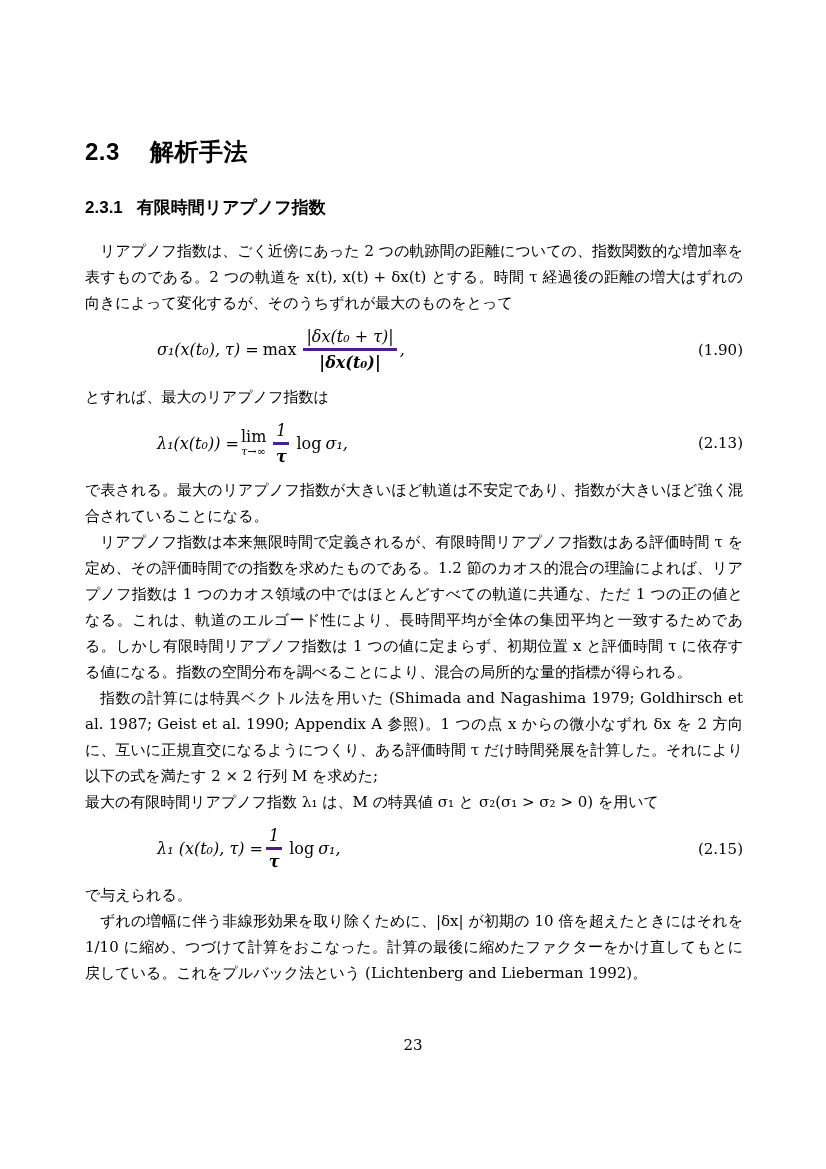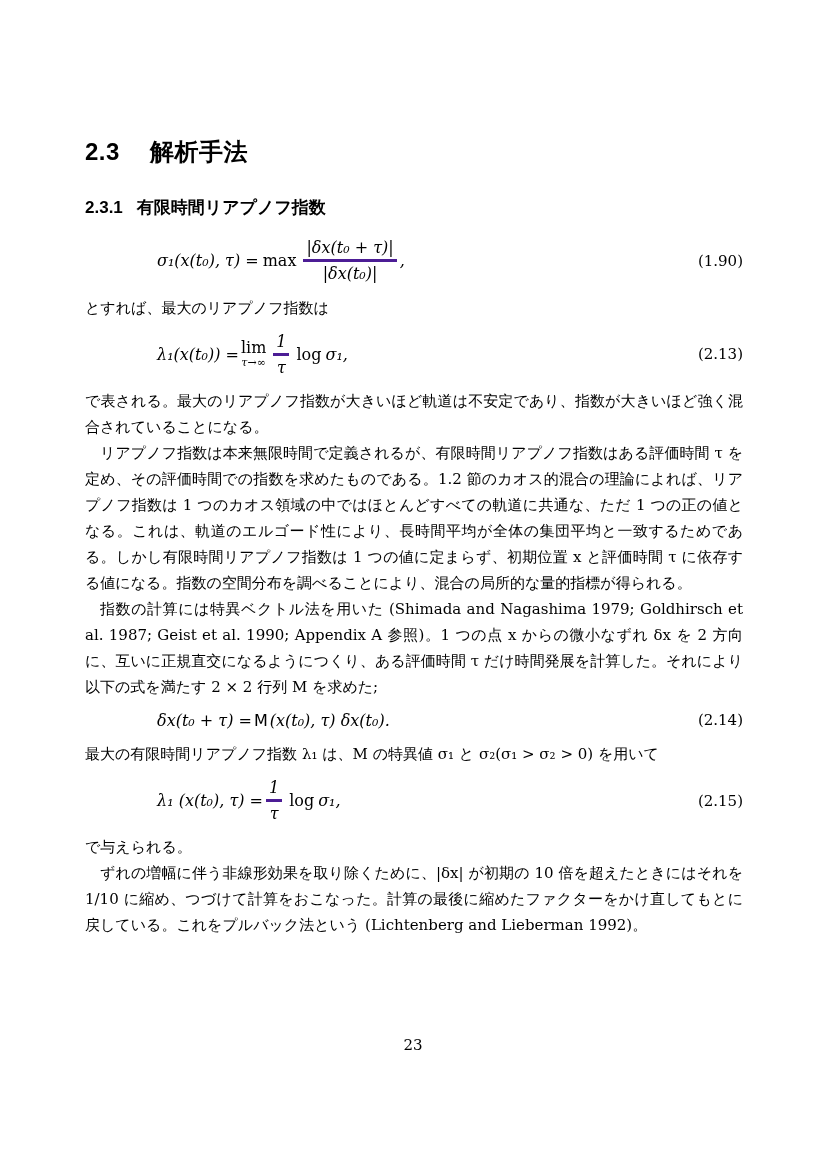--- a/index.html
+++ b/index.html
@@ -66,21 +66,21 @@
   }
   .frac {
     display: inline-block;
     text-align: center;
     vertical-align: middle;
     margin: 0 3px;
     line-height: 1.2;
   }
   .frac > span { display: block; }
   .frac .num { border-bottom: 3px solid #4c1d95; padding: 0 3px 2px 3px; }
-  .frac .den { padding-top: 2px; }
+  .frac .den { padding-top: 2px; font-weight: bold; }
   .limwrap {
     display: inline-block;
     text-align: center;
     vertical-align: middle;
     margin: 0 4px 0 2px;
   }
   .limwrap .lim { display: block; font-style: normal; line-height: 1.05; }
   .limwrap .limsub { display: block; font-style: italic; font-size: 11px; line-height: 1.1; }
   .page-number {
     position: absolute;
@@ -99,20 +99,21 @@
   <div class="content">
 
     <h1 class="section">
       <span class="sec-num">2.3</span><span>解析手法</span>
     </h1>
 
     <h2 class="subsection">
       <span class="sec-num">2.3.1</span><span>有限時間リアプノフ指数</span>
     </h2>
 
+    <p class="body indent">リアプノフ指数は、ごく近傍にあった 2 つの軌跡間の距離についての、指数関数的な増加率を表すものである。2 つの軌道を x(t), x(t) + δx(t) とする。時間 τ 経過後の距離の増大はずれの向きによって変化するが、そのうちずれが最大のものをとって</p>
 
     <div class="equation">
       <span class="eq-body">
           <span>σ₁(x(t₀), τ) = </span>
           <span class="op">max</span>
           <span class="frac">
             <span class="num">|δx(t₀ + τ)|</span>
             <span class="den">|δx(t₀)|</span>
           </span>
           <span>,</span>
@@ -138,28 +139,20 @@
         </span>
       <span class="eq-number">(2.13)</span>
     </div>
 
     <p class="body">で表される。最大のリアプノフ指数が大きいほど軌道は不安定であり、指数が大きいほど強く混合されていることになる。</p>
 
     <p class="body indent">リアプノフ指数は本来無限時間で定義されるが、有限時間リアプノフ指数はある評価時間 τ を定め、その評価時間での指数を求めたものである。1.2 節のカオス的混合の理論によれば、リアプノフ指数は 1 つのカオス領域の中ではほとんどすべての軌道に共通な、ただ 1 つの正の値となる。これは、軌道のエルゴード性により、長時間平均が全体の集団平均と一致するためである。しかし有限時間リアプノフ指数は 1 つの値に定まらず、初期位置 x と評価時間 τ に依存する値になる。指数の空間分布を調べることにより、混合の局所的な量的指標が得られる。</p>
 
     <p class="body indent">指数の計算には特異ベクトル法を用いた (Shimada and Nagashima 1979; Goldhirsch et al. 1987; Geist et al. 1990; Appendix A 参照)。1 つの点 x からの微小なずれ δx を 2 方向に、互いに正規直交になるようにつくり、ある評価時間 τ だけ時間発展を計算した。それにより以下の式を満たす 2 × 2 行列 M を求めた;</p>
 
-    <div class="equation">
-      <span class="eq-body">
-          <span>δx(t₀ + τ) = </span>
-          <span class="mat">M</span>
-          <span>(x(t₀), τ) δx(t₀).</span>
-        </span>
-      <span class="eq-number">(2.14)</span>
-    </div>
 
     <p class="body">最大の有限時間リアプノフ指数 λ₁ は、M の特異値 σ₁ と σ₂(σ₁ &gt; σ₂ &gt; 0) を用いて</p>
 
     <div class="equation">
       <span class="eq-body">
           <span>λ₁ (x(t₀), τ) = </span>
           <span class="frac">
             <span class="num">1</span>
             <span class="den">τ</span>
           </span>

